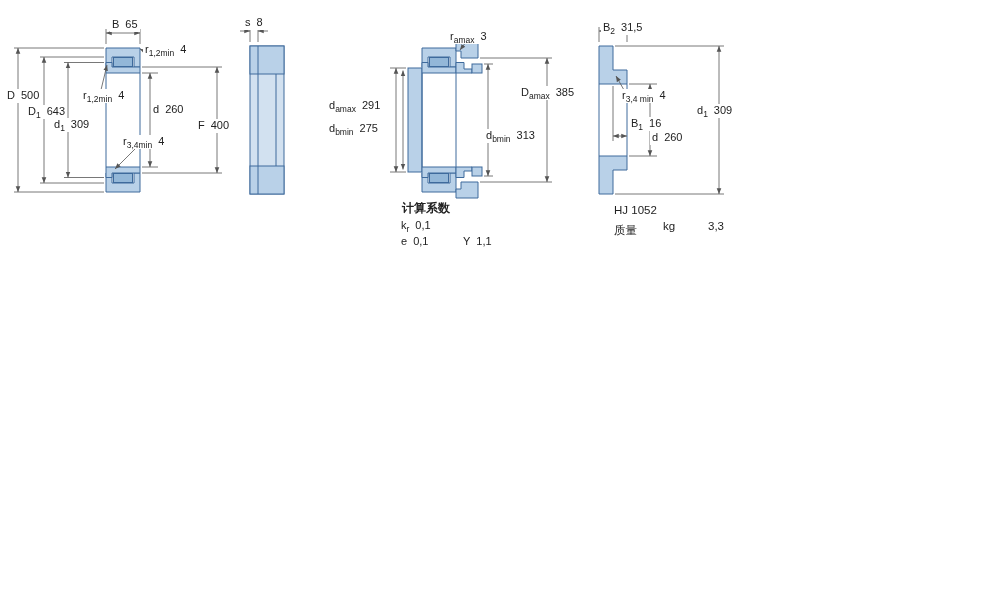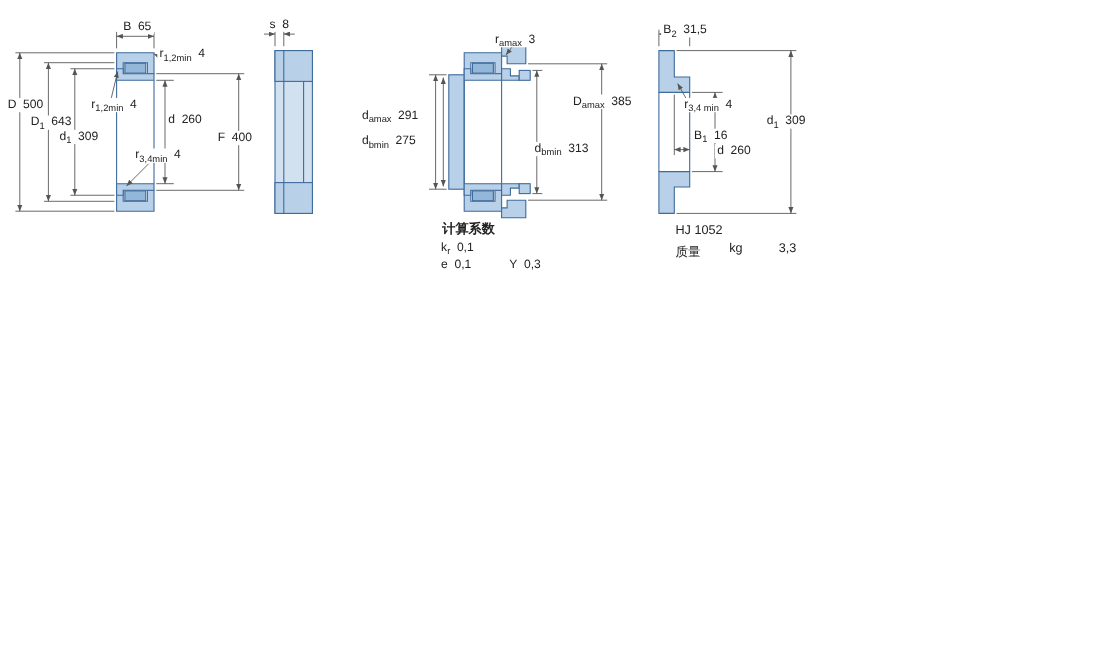--- a/index.html
+++ b/index.html
@@ -188,21 +188,21 @@
 
   <div class="dim" style="left:695px;top:104px"><span class="sym">d</span><sub>1</sub><span class="val">309</span></div>
 
   <div class="dim" style="left:629px;top:117px"><span class="sym">B</span><sub>1</sub><span class="val">16</span></div>
 
   <div class="dim" style="left:650px;top:131px"><span class="sym">d</span><sub></sub><span class="val">260</span></div>
 
   <div class="plain title-bold" style="left:401px;top:202px">计算系数</div>
   <div class="dim" style="left:399px;top:219px;background:transparent"><span class="sym">k</span><sub>r</sub><span class="val">0,1</span></div>
   <div class="dim" style="left:399px;top:235px;background:transparent"><span class="sym">e</span><sub></sub><span class="val">0,1</span></div>
-  <div class="dim" style="left:461px;top:235px;background:transparent"><span class="sym">Y</span><sub></sub><span class="val">0,3</span></div>
+  <div class="dim" style="left:461px;top:235px;background:transparent"><span class="sym">Y</span><sub></sub><span class="val">1,1</span></div>
 
   <div class="plain" style="left:613px;top:204px">HJ 1052</div>
   <div class="plain" style="left:613px;top:224px">质量</div>
   <div class="plain" style="left:662px;top:220px">kg</div>
   <div class="plain" style="left:707px;top:220px">3,3</div>
 
 </div>
 </div>
 
 </body></html>

